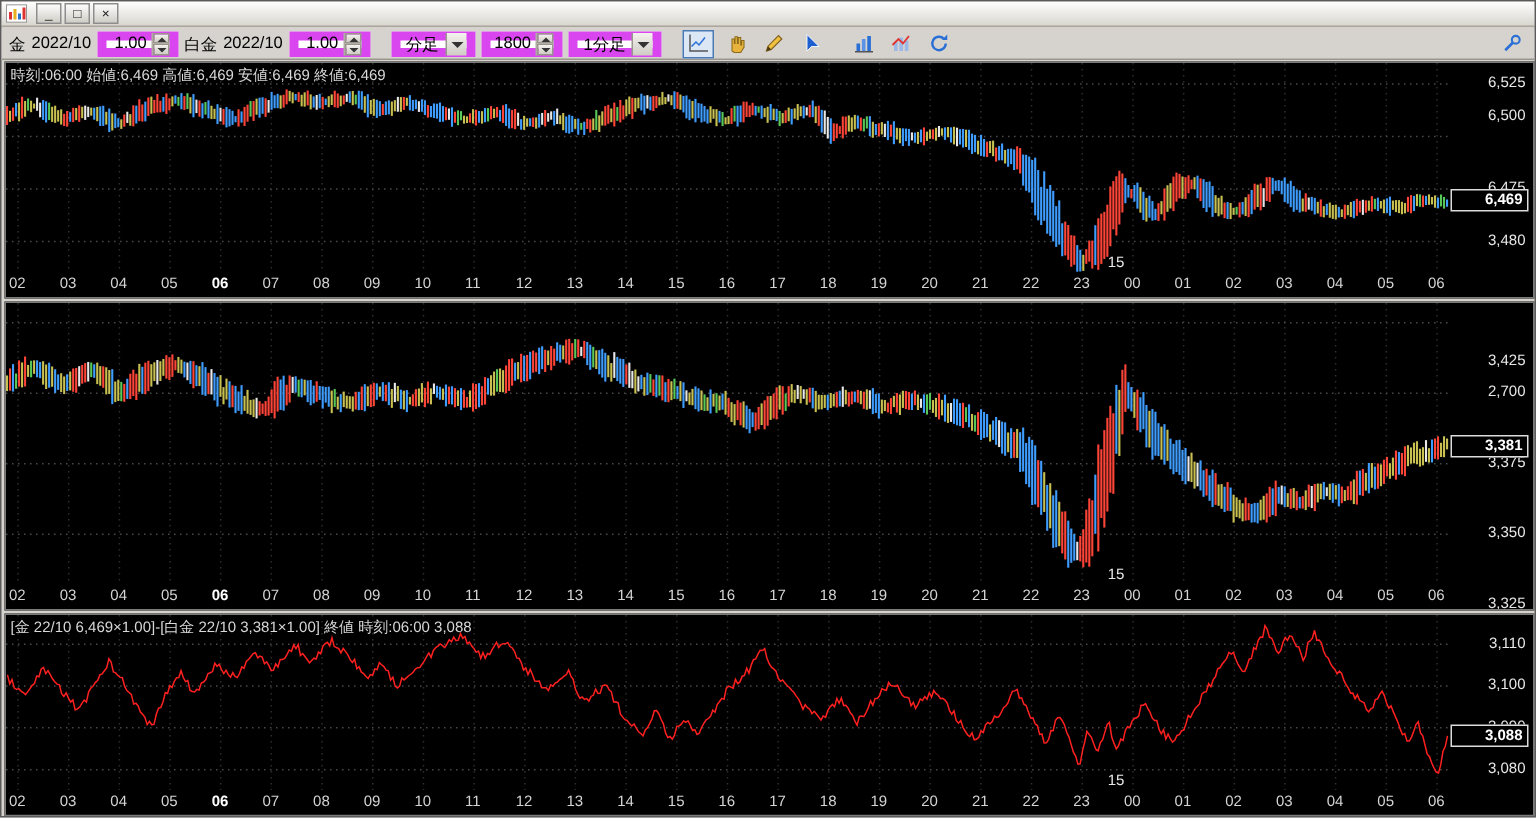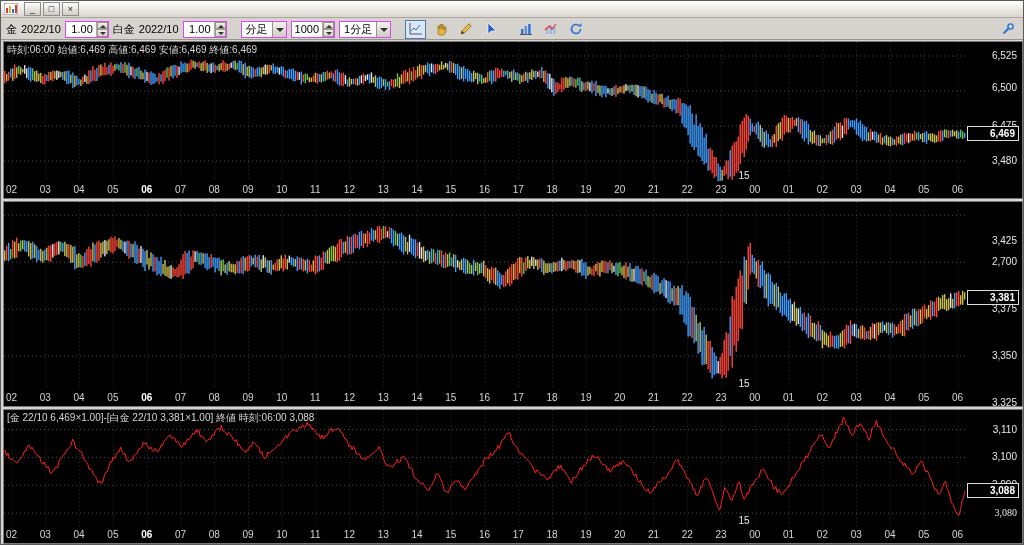--- a/index.html
+++ b/index.html
@@ -16,21 +16,21 @@
   .title-text { flex:1; white-space:nowrap; overflow:hidden; }
   .win-btn { width:17px; height:14px; margin-left:2px; flex:none;
              border:1px solid #8d8d8d; background:linear-gradient(#fdfdfd,#cfcdc6);
              font-size:9px; line-height:12px; text-align:center; color:#222; }
 
   
   .toolbar { position:absolute; top:18px; left:0; right:0; height:21px;
              display:flex; align-items:center; gap:4px; padding:0 5px;
              background:#d6d3ce; border-bottom:1px solid #9a968e; font-size:11px; }
   .tb-label { color:#000; }
-  .field { height:17px; background:#fff; border:1px solid #d946ef; display:flex;
+  .field { height:17px; background:#fff; border:6px solid #d946ef; display:flex;
            align-items:center; font-size:11px; }
   .spin-val { padding:0 3px; min-width:30px; text-align:right; }
   .combo-val { padding:0 4px; min-width:30px; }
   .spin-arrows { width:12px; height:15px; display:flex; flex-direction:column; border-left:1px solid #b0aca4; }
   .spin-arrows i { flex:1; background:linear-gradient(#f4f2ee,#cfccc5); border:1px solid #9a968e; position:relative; }
   .spin-arrows i::after { content:""; position:absolute; left:2px; top:2px;
                           border-left:3px solid transparent; border-right:3px solid transparent; }
   .spin-arrows i.up::after { border-bottom:3px solid #333; }
   .spin-arrows i.dn::after { border-top:3px solid #333; }
   .combo-btn { width:14px; height:15px; background:linear-gradient(#f4f2ee,#cfccc5);
@@ -98,21 +98,21 @@
         </span>
     </div>
 
     <div class="tb-sep"></div>
 
     <div class="field">
       <span class="combo-val">分足</span>
       <span class="combo-btn"></span>
     </div>
     <div class="field">
-      <span class="spin-val">1000</span>
+      <span class="spin-val">1800</span>
       <span class="spin-arrows">
           <i class="up"></i>
           <i class="dn"></i>
         </span>
     </div>
     <div class="field">
       <span class="combo-val">1分足</span>
       <span class="combo-btn"></span>
     </div>
 
@@ -689,21 +689,21 @@
           <rect x="953.98" y="89.68" width="1.40" height="7.23" fill="#3f9dff"></rect>
           <rect x="955.99" y="87.65" width="1.40" height="7.96" fill="#58c858"></rect>
           <rect x="957.99" y="89.31" width="1.40" height="7.76" fill="#58c858"></rect>
           <rect x="960.00" y="90.99" width="1.40" height="4.84" fill="#3f9dff"></rect>
         </svg>
       <div class="info">時刻:06:00 始値:6,469 高値:6,469 安値:6,469 終値:6,469</div>
     <span class="daymark" style="left: 734.528px;">15</span>
       </div>
     <div class="yaxis">
         <span class="ytick" style="top: 8px; padding-left: 36px;">6,525</span>
-        <span class="ytick" style="top: 40px; text-align: center;">6,500</span>
+        <span class="ytick" style="top: 30px; text-align: center;">6,500</span>
         <span class="ytick" style="top: 78px;">6,475</span>
         <span class="ytick" style="top: 113px;">3,480</span>
         <div class="curbox" style="top: 84.4px;">6,469</div>
       </div>
     <div class="xaxis">
         <span class="xlab" style="left: 2px;">02</span>
         <span class="xlab" style="left: 35.7857px;">03</span>
         <span class="xlab" style="left: 69.5714px;">04</span>
         <span class="xlab" style="left: 103.357px;">05</span>
         <span class="xlab bold" style="left: 137.143px;">06</span>
@@ -1333,21 +1333,21 @@
           <line x1="0" y1="103.1" x2="962" y2="103.1" stroke="#4a4a4a" stroke-dasharray="1 3"></line>
           <path d="M1.0 39.9 L2.5 45.9 L4.0 43.1 L5.5 48.7 L7.0 49.6 L8.5 49.1 L10.0 50.7 L11.5 51.7 L13.0 53.1 L14.5 51.1 L16.0 49.1 L17.5 46.9 L19.0 45.7 L20.5 40.7 L22.0 41.2 L23.5 36.0 L25.0 34.9 L26.5 39.1 L28.0 37.1 L29.5 39.8 L31.0 42.5 L32.5 44.5 L34.1 46.1 L35.6 46.5 L37.1 52.4 L38.6 54.3 L40.1 51.9 L41.6 55.2 L43.1 58.0 L44.6 56.6 L46.1 63.3 L47.6 62.6 L49.1 61.4 L50.6 58.9 L52.1 56.7 L53.6 58.1 L55.1 51.2 L56.6 48.7 L58.1 47.4 L59.6 44.9 L61.1 43.7 L62.6 39.9 L64.1 39.3 L65.6 37.2 L67.1 35.3 L68.6 29.1 L70.1 31.6 L71.6 38.0 L73.1 38.6 L74.6 40.3 L76.1 41.6 L77.6 41.8 L79.1 47.6 L80.6 50.4 L82.1 51.7 L83.6 53.1 L85.1 59.4 L86.6 58.8 L88.1 60.6 L89.6 64.7 L91.1 66.2 L92.6 68.2 L94.1 73.1 L95.6 70.9 L97.2 73.2 L98.7 72.8 L100.2 66.2 L101.7 62.1 L103.2 61.7 L104.7 57.8 L106.2 51.7 L107.7 52.3 L109.2 47.0 L110.7 48.3 L112.2 44.2 L113.7 41.8 L115.2 41.7 L116.7 37.1 L118.2 41.7 L119.7 44.4 L121.2 43.7 L122.7 50.3 L124.2 51.0 L125.7 51.3 L127.2 49.6 L128.7 50.1 L130.2 45.3 L131.7 44.7 L133.2 43.0 L134.7 39.0 L136.2 38.5 L137.7 37.7 L139.2 32.2 L140.7 34.2 L142.2 32.8 L143.7 36.5 L145.2 39.1 L146.7 36.8 L148.2 39.8 L149.7 41.5 L151.2 38.4 L152.7 40.9 L154.2 41.7 L155.7 39.0 L157.2 34.6 L158.7 35.5 L160.2 30.9 L161.8 29.5 L163.3 27.7 L164.8 25.7 L166.3 25.1 L167.8 28.6 L169.3 27.4 L170.8 28.1 L172.3 32.5 L173.8 31.2 L175.3 33.8 L176.8 37.1 L178.3 36.8 L179.8 32.6 L181.3 34.7 L182.8 29.6 L184.3 29.6 L185.8 29.0 L187.3 26.5 L188.8 23.3 L190.3 24.2 L191.8 19.9 L193.3 22.5 L194.8 19.6 L196.3 27.0 L197.8 25.7 L199.3 27.7 L200.8 29.7 L202.3 31.9 L203.8 30.3 L205.3 28.8 L206.8 29.3 L208.3 24.7 L209.8 25.8 L211.3 20.7 L212.8 19.0 L214.3 18.2 L215.8 20.6 L217.3 15.2 L218.8 20.9 L220.3 21.7 L221.8 22.4 L223.3 25.2 L224.8 22.3 L226.4 24.4 L227.9 26.6 L229.4 29.8 L230.9 31.6 L232.4 29.5 L233.9 35.8 L235.4 34.5 L236.9 38.1 L238.4 39.1 L239.9 40.9 L241.4 42.4 L242.9 39.7 L244.4 40.2 L245.9 36.0 L247.4 36.4 L248.9 31.7 L250.4 33.2 L251.9 34.4 L253.4 36.8 L254.9 37.2 L256.4 43.4 L257.9 41.5 L259.4 47.4 L260.9 48.7 L262.4 47.4 L263.9 41.9 L265.4 43.3 L266.9 41.9 L268.4 40.5 L269.9 39.5 L271.4 38.2 L272.9 36.1 L274.4 35.1 L275.9 35.0 L277.4 32.7 L278.9 30.6 L280.4 27.8 L281.9 25.3 L283.4 28.3 L284.9 23.6 L286.4 21.8 L287.9 20.7 L289.5 19.3 L291.0 20.4 L292.5 21.7 L294.0 19.3 L295.5 16.5 L297.0 17.9 L298.5 14.7 L300.0 17.1 L301.5 16.8 L303.0 12.4 L304.5 15.6 L306.0 14.3 L307.5 19.1 L309.0 18.0 L310.5 20.7 L312.0 22.4 L313.5 24.9 L315.0 24.1 L316.5 28.9 L318.0 25.0 L319.5 28.9 L321.0 25.6 L322.5 26.3 L324.0 23.3 L325.5 20.7 L327.0 18.2 L328.5 21.7 L330.0 19.7 L331.5 19.1 L333.0 19.2 L334.5 18.3 L336.0 21.0 L337.5 22.0 L339.0 24.2 L340.5 28.6 L342.0 28.8 L343.5 31.7 L345.0 36.7 L346.5 35.2 L348.0 39.7 L349.5 36.3 L351.0 39.8 L352.5 44.0 L354.1 44.1 L355.6 44.0 L357.1 48.5 L358.6 48.5 L360.1 48.5 L361.6 50.3 L363.1 46.6 L364.6 47.5 L366.1 45.4 L367.6 44.7 L369.1 43.0 L370.6 42.1 L372.1 40.7 L373.6 39.7 L375.1 36.6 L376.6 40.7 L378.1 42.9 L379.6 49.3 L381.1 52.8 L382.6 55.5 L384.1 54.7 L385.6 56.3 L387.1 55.7 L388.6 57.4 L390.1 54.3 L391.6 53.4 L393.1 49.4 L394.6 52.3 L396.1 52.2 L397.6 47.2 L399.1 46.7 L400.6 47.0 L402.1 49.9 L403.6 51.2 L405.1 58.0 L406.6 57.9 L408.1 58.5 L409.6 65.9 L411.1 68.1 L412.6 69.8 L414.1 70.3 L415.6 72.4 L417.2 74.0 L418.7 72.6 L420.2 75.4 L421.7 77.9 L423.2 79.0 L424.7 80.6 L426.2 76.6 L427.7 75.1 L429.2 72.3 L430.7 69.2 L432.2 63.8 L433.7 63.7 L435.2 65.8 L436.7 69.5 L438.2 72.4 L439.7 78.6 L441.2 81.7 L442.7 81.0 L444.2 82.8 L445.7 80.1 L447.2 74.2 L448.7 74.0 L450.2 72.8 L451.7 70.6 L453.2 71.5 L454.7 70.5 L456.2 73.5 L457.7 77.0 L459.2 76.5 L460.7 79.7 L462.2 78.8 L463.7 75.0 L465.2 72.3 L466.7 70.0 L468.2 69.0 L469.7 67.5 L471.2 63.4 L472.7 64.8 L474.2 59.6 L475.7 57.7 L477.2 55.6 L478.7 56.1 L480.2 48.7 L481.8 47.4 L483.3 48.1 L484.8 48.8 L486.3 42.9 L487.8 45.7 L489.3 44.6 L490.8 40.8 L492.3 40.3 L493.8 35.4 L495.3 38.8 L496.8 33.4 L498.3 29.8 L499.8 29.3 L501.3 26.1 L502.8 23.5 L504.3 23.7 L505.8 22.4 L507.3 28.8 L508.8 32.5 L510.3 34.8 L511.8 35.9 L513.3 37.4 L514.8 42.2 L516.3 44.2 L517.8 43.3 L519.3 45.4 L520.8 47.2 L522.3 48.3 L523.8 50.2 L525.3 51.7 L526.8 54.1 L528.3 55.9 L529.8 59.1 L531.3 62.9 L532.8 59.8 L534.3 61.8 L535.8 62.8 L537.3 65.8 L538.8 64.2 L540.3 66.0 L541.8 68.0 L543.3 70.1 L544.8 67.3 L546.4 68.2 L547.9 63.6 L549.4 61.3 L550.9 59.6 L552.4 61.2 L553.9 55.6 L555.4 58.8 L556.9 55.3 L558.4 60.3 L559.9 60.2 L561.4 62.1 L562.9 65.2 L564.4 67.0 L565.9 70.6 L567.4 73.5 L568.9 67.6 L570.4 67.4 L571.9 67.8 L573.4 65.1 L574.9 61.7 L576.4 57.2 L577.9 60.2 L579.4 55.7 L580.9 55.7 L582.4 53.7 L583.9 49.1 L585.4 49.9 L586.9 50.2 L588.4 45.0 L589.9 47.0 L591.4 47.3 L592.9 47.5 L594.4 46.8 L595.9 50.6 L597.4 53.4 L598.9 54.7 L600.4 54.8 L601.9 55.4 L603.4 60.5 L604.9 58.2 L606.4 62.3 L607.9 59.8 L609.5 55.9 L611.0 57.0 L612.5 54.4 L614.0 56.2 L615.5 51.8 L617.0 54.9 L618.5 50.3 L620.0 52.4 L621.5 53.5 L623.0 55.8 L624.5 55.5 L626.0 56.7 L627.5 58.8 L629.0 63.8 L630.5 66.1 L632.0 63.9 L633.5 70.4 L635.0 72.1 L636.5 70.3 L638.0 74.9 L639.5 77.5 L641.0 79.8 L642.5 81.1 L644.0 78.6 L645.5 83.2 L647.0 82.8 L648.5 81.6 L650.0 77.3 L651.5 78.3 L653.0 73.2 L654.5 71.7 L656.0 72.6 L657.5 71.1 L659.0 67.4 L660.5 68.3 L662.0 67.8 L663.5 64.9 L665.0 61.8 L666.5 60.7 L668.0 58.6 L669.5 54.1 L671.0 50.8 L672.5 50.6 L674.1 49.6 L675.6 55.5 L677.1 55.2 L678.6 59.5 L680.1 60.4 L681.6 64.6 L683.1 68.6 L684.6 68.5 L686.1 72.5 L687.6 73.7 L689.1 79.6 L690.6 79.3 L692.1 85.3 L693.6 85.2 L695.1 83.0 L696.6 77.1 L698.1 77.2 L699.6 70.4 L701.1 68.5 L702.6 68.3 L704.1 70.3 L705.6 73.2 L707.1 78.2 L708.6 81.2 L710.1 86.4 L711.6 91.4 L713.1 94.1 L714.6 99.4 L716.1 99.2 L717.6 90.9 L719.1 84.9 L720.6 77.6 L722.1 79.7 L723.6 81.6 L725.1 85.6 L726.6 89.6 L728.1 90.5 L729.6 85.0 L731.1 83.1 L732.6 78.1 L734.1 73.0 L735.6 71.7 L737.2 81.5 L738.7 85.6 L740.2 89.3 L741.7 87.1 L743.2 82.6 L744.7 83.7 L746.2 77.0 L747.7 74.4 L749.2 75.1 L750.7 70.8 L752.2 69.0 L753.7 68.5 L755.2 67.2 L756.7 60.1 L758.2 60.1 L759.7 59.1 L761.2 62.3 L762.7 64.9 L764.2 68.8 L765.7 70.3 L767.2 70.3 L768.7 76.3 L770.2 79.2 L771.7 76.5 L773.2 82.7 L774.7 79.4 L776.2 82.5 L777.7 84.8 L779.2 83.4 L780.7 80.3 L782.2 79.8 L783.7 77.2 L785.2 76.7 L786.7 72.5 L788.2 67.0 L789.7 68.4 L791.2 65.1 L792.7 62.5 L794.2 60.9 L795.7 59.3 L797.2 52.7 L798.7 51.5 L800.2 51.1 L801.8 45.8 L803.3 47.8 L804.8 43.1 L806.3 41.2 L807.8 35.8 L809.3 35.2 L810.8 32.7 L812.3 30.9 L813.8 28.9 L815.3 24.9 L816.8 26.0 L818.3 25.0 L819.8 29.3 L821.3 32.7 L822.8 35.2 L824.3 37.6 L825.8 37.7 L827.3 34.1 L828.8 29.4 L830.3 28.9 L831.8 21.9 L833.3 22.9 L834.8 16.9 L836.3 14.7 L837.8 14.9 L839.3 7.0 L840.8 9.5 L842.3 14.8 L843.8 15.5 L845.3 19.0 L846.8 23.6 L848.3 25.5 L849.8 23.8 L851.3 18.3 L852.8 15.0 L854.3 16.9 L855.8 13.9 L857.3 14.4 L858.8 17.8 L860.3 21.0 L861.8 21.1 L863.3 25.6 L864.8 30.4 L866.4 27.2 L867.9 18.3 L869.4 17.3 L870.9 15.5 L872.4 10.2 L873.9 16.9 L875.4 16.7 L876.9 18.6 L878.4 24.0 L879.9 27.3 L881.4 28.6 L882.9 32.1 L884.4 34.7 L885.9 36.3 L887.4 39.2 L888.9 37.4 L890.4 39.0 L891.9 43.4 L893.4 46.5 L894.9 48.7 L896.4 52.2 L897.9 52.1 L899.4 55.8 L900.9 53.1 L902.4 56.9 L903.9 57.8 L905.4 58.5 L906.9 62.9 L908.4 64.6 L909.9 62.6 L911.4 61.7 L912.9 56.4 L914.4 55.9 L915.9 52.8 L917.4 50.8 L918.9 53.7 L920.4 58.8 L921.9 62.1 L923.4 60.6 L924.9 64.6 L926.4 68.1 L927.9 71.4 L929.5 76.1 L931.0 79.8 L932.5 79.1 L934.0 84.0 L935.5 84.0 L937.0 81.4 L938.5 77.5 L940.0 73.0 L941.5 71.2 L943.0 78.6 L944.5 80.5 L946.0 86.7 L947.5 92.8 L949.0 94.5 L950.5 98.7 L952.0 101.9 L953.5 104.7 L955.0 105.3 L956.5 99.8 L958.0 90.8 L959.5 87.7 L961.0 80.6 " stroke="#ff2020" fill="none" stroke-width="1"></path>
         </svg>
       <div class="info">[金 22/10 6,469×1.00]-[白金 22/10 3,381×1.00]  終値 時刻:06:00 3,088</div>
     <span class="daymark" style="left: 734.528px;">15</span>
       </div>
     <div class="yaxis">
         <span class="ytick" style="top: 13.5px;">3,110</span>
         <span class="ytick" style="top: 41.3571px;">3,100</span>
         <span class="ytick" style="top: 69.2143px;">3,090</span>
-        <span class="ytick" style="top: 97.0714px; font-family: Liberation Serif, serif;">3,080</span>
+        <span class="ytick" style="top: 97.0714px;">3,080</span>
         <div class="curbox" style="top: 72.7857px;">3,088</div>
       </div>
     <div class="xaxis">
         <span class="xlab" style="left: 2px;">02</span>
         <span class="xlab" style="left: 35.7857px;">03</span>
         <span class="xlab" style="left: 69.5714px;">04</span>
         <span class="xlab" style="left: 103.357px;">05</span>
         <span class="xlab bold" style="left: 137.143px;">06</span>
         <span class="xlab" style="left: 170.929px;">07</span>
         <span class="xlab" style="left: 204.714px;">08</span>

